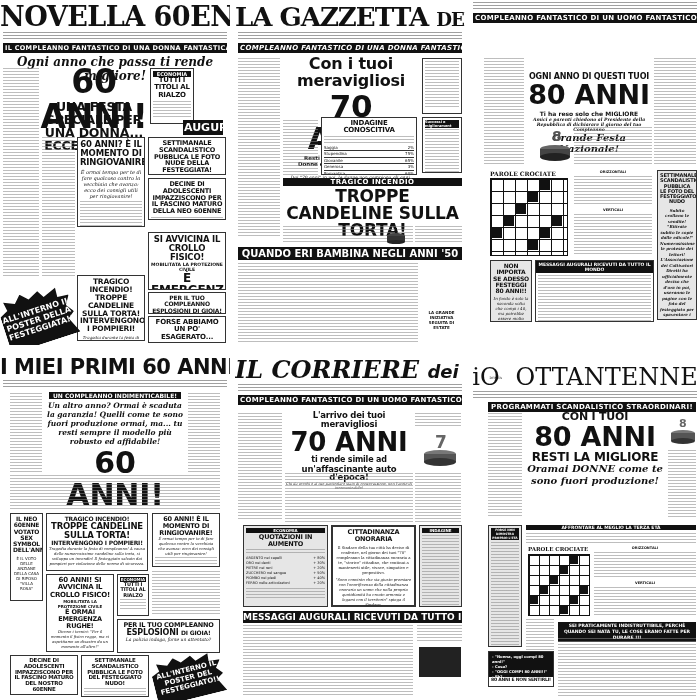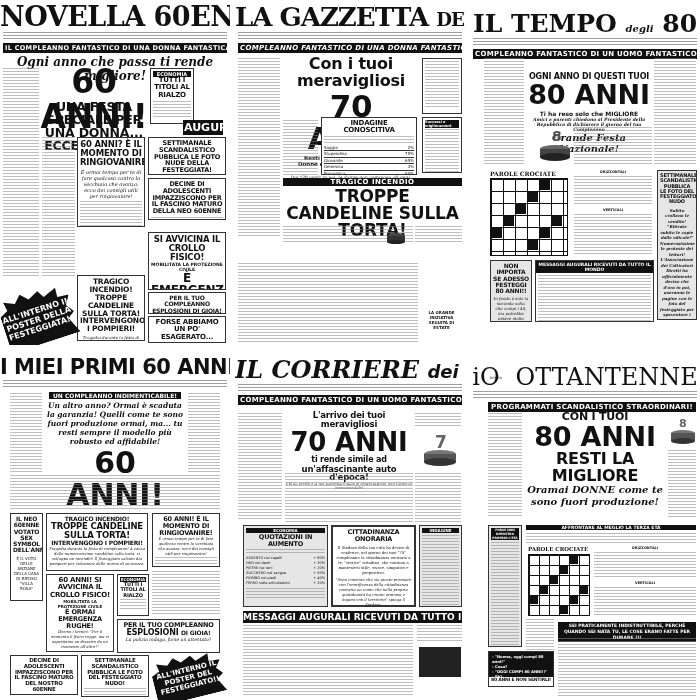--- a/index.html
+++ b/index.html
@@ -145,30 +145,26 @@
   <div class="abs col-text" style="left:48px; top:226px; width:130px; height:18px;"></div>
   <div class="cake" style="left:150px; top:228px; width:22px; height:16px;">
     <svg width="22" height="16" viewBox="0 0 22 16">
         <rect x="10" y="0" width="2" height="6" fill="#111"></rect>
         <ellipse cx="11" cy="8" rx="9" ry="3" fill="#444"></ellipse>
         <rect x="2" y="8" width="18" height="6" fill="#333"></rect>
         <ellipse cx="11" cy="14" rx="9" ry="2" fill="#222"></ellipse>
       </svg>
   </div>
   <div class="abs col-text" style="left:180px; top:226px; width:47px; height:18px;"></div>
+  <div class="abs black-tag center" style="left:3px; top:247px; width:224px; font-size:10px; padding:1px 0; white-space:nowrap;">QUANDO ERI BAMBINA NEGLI ANNI '50</div>
   <div class="abs col-text" style="left:3px; top:263px; width:180px; height:80px;"></div>
   <div class="abs center" style="left:186px; top:310px; width:41px; font-size:4px; font-weight:900;">LA GRANDE INIZIATIVA SEGUITA DI ESTATE</div>
 </div>
 
 <div class="page p3">
-  <div class="masthead mh-serif" style="font-size:25px; margin-top:11px;">
-    <span>IL TEMPO</span>
-    <span class="small-caps-lower" style="font-size:10px;">degli</span>
-    <span>80</span>
-  </div>
   <div class="finetext"></div>
   <div class="banner">COMPLEANNO FANTASTICO DI UN UOMO FANTASTICO</div>
   <div class="abs col-text" style="left:14px; top:58px; width:40px; height:108px;"></div>
   <div class="abs center" style="left:56px; top:56px; width:126px;margin-top:17px;">
     <div class="h-cond" style="font-size:8px;">OGNI ANNO DI QUESTI TUOI</div>
     <div class="h-cond" style="font-size:27px;">80 ANNI</div>
     <div style="font-size:6px; font-weight:900;">Ti ha reso solo che MIGLIORE</div>
     <div class="italic-serif" style="font-size:4.5px; font-weight:700;">Amici e parenti chiedono al Presidente della Repubblica di dichiarare il giorno del tuo Compleanno</div>
     <div class="italic-serif" style="font-size:10px; font-weight:700;">Grande Festa Nazionale!</div>
   </div>
@@ -342,21 +338,21 @@
   <div class="masthead mh-serif" style="font-size:24px; margin-top:10px; font-weight:400;">
     <span>iO</span><span style="font-size:3px; vertical-align:middle; margin-left:-10px; margin-right:6px;">DONNA</span>
     <span>OTTANTENNE</span>
   </div>
   <div class="finetext"></div>
   <div class="banner" style="margin-left:18px; margin-right:4px;">PROGRAMMATI SCANDALISTICO STRAORDINARI!</div>
   <div class="abs col-text" style="left:18px; top:58px; width:34px; height:104px;"></div>
   <div class="abs center" style="left:54px; top:56px; width:142px;">
     <div class="h-cond" style="font-size:11px;">CON I TUOI</div>
     <div class="h-cond" style="font-size:27px;">80 ANNI</div>
-    <div class="h-cond" style="font-size:16px;">RESTI LA MIGLIORE</div>
+    <div class="h-cond" style="font-size:12px;">RESTI LA MIGLIORE</div>
     <div class="italic-serif" style="font-size:10px; font-weight:700; line-height:12px;">Oramai DONNE come te sono fuori produzione!</div>
   </div>
   <div class="cake" style="left:200px; top:60px; width:26px; height:32px;">
     <svg width="26" height="32" viewBox="0 0 26 32">
         <text x="9" y="12" font-size="11" font-weight="900" font-family="DejaVu Sans" fill="#666">8</text>
         <ellipse cx="13" cy="18" rx="12" ry="3" fill="#777"></ellipse>
         <rect x="1" y="18" width="24" height="8" fill="#555"></rect>
         <ellipse cx="13" cy="26" rx="12" ry="3" fill="#333"></ellipse>
       </svg>
   </div>

